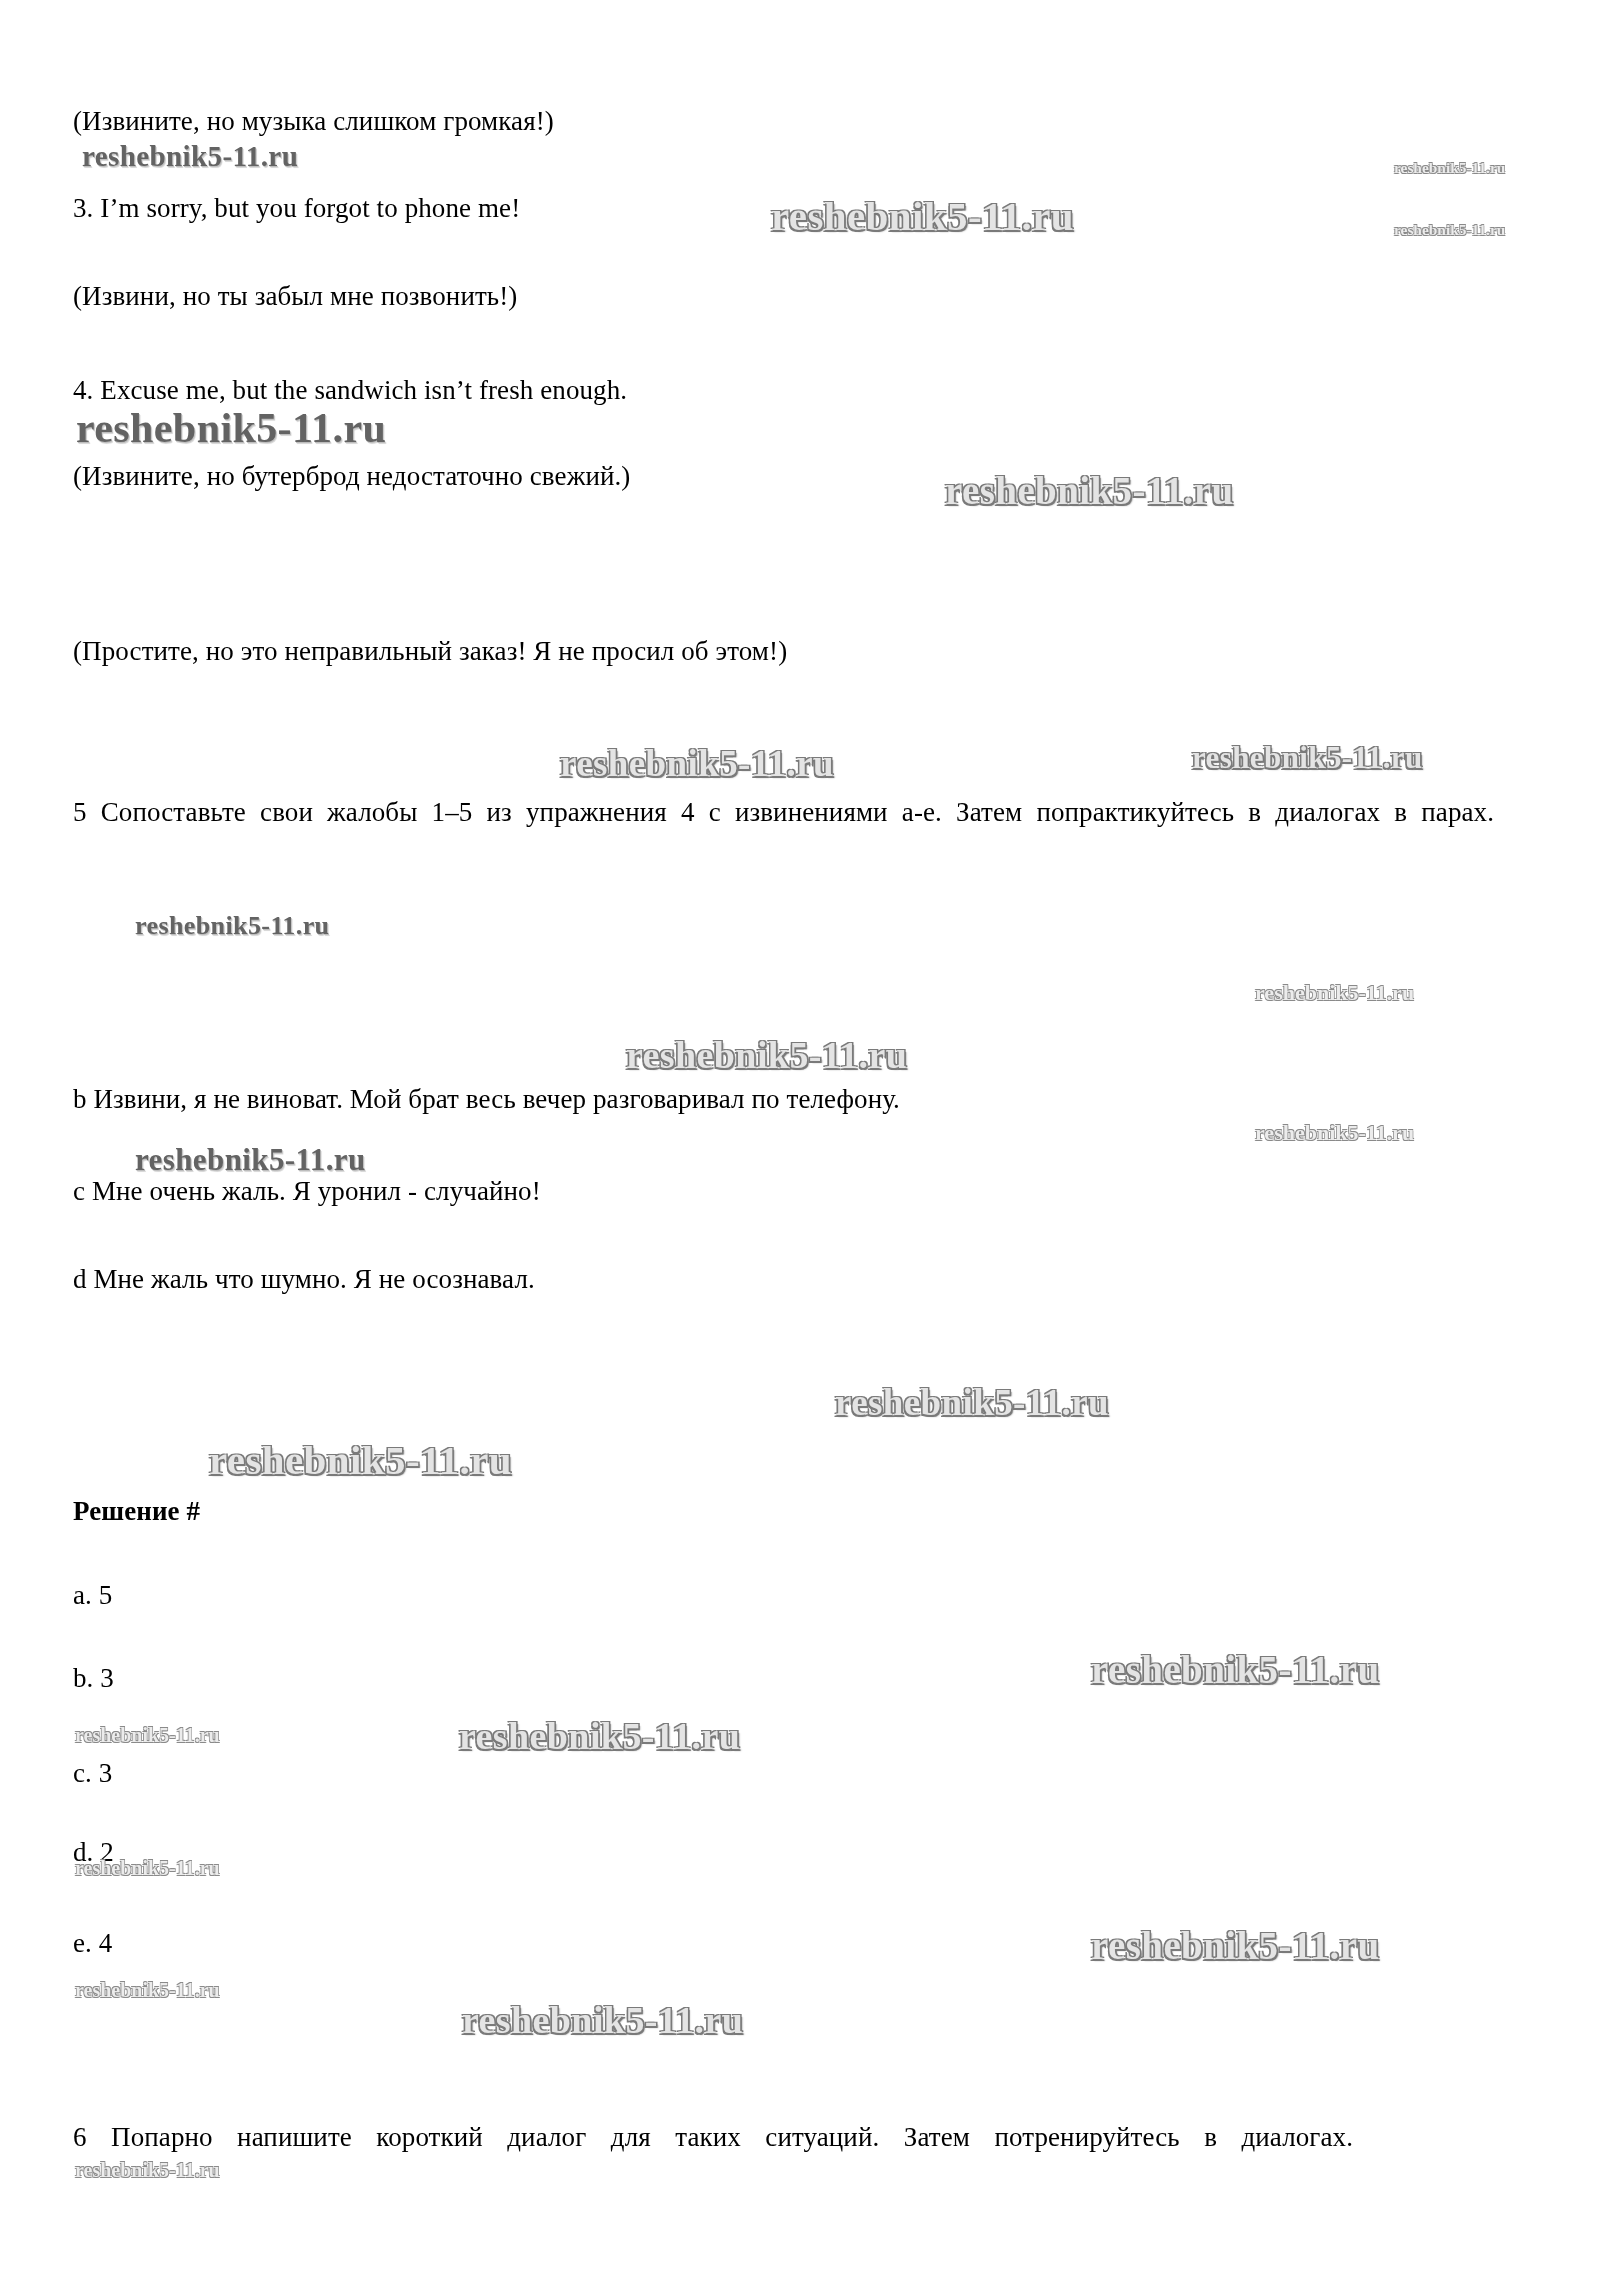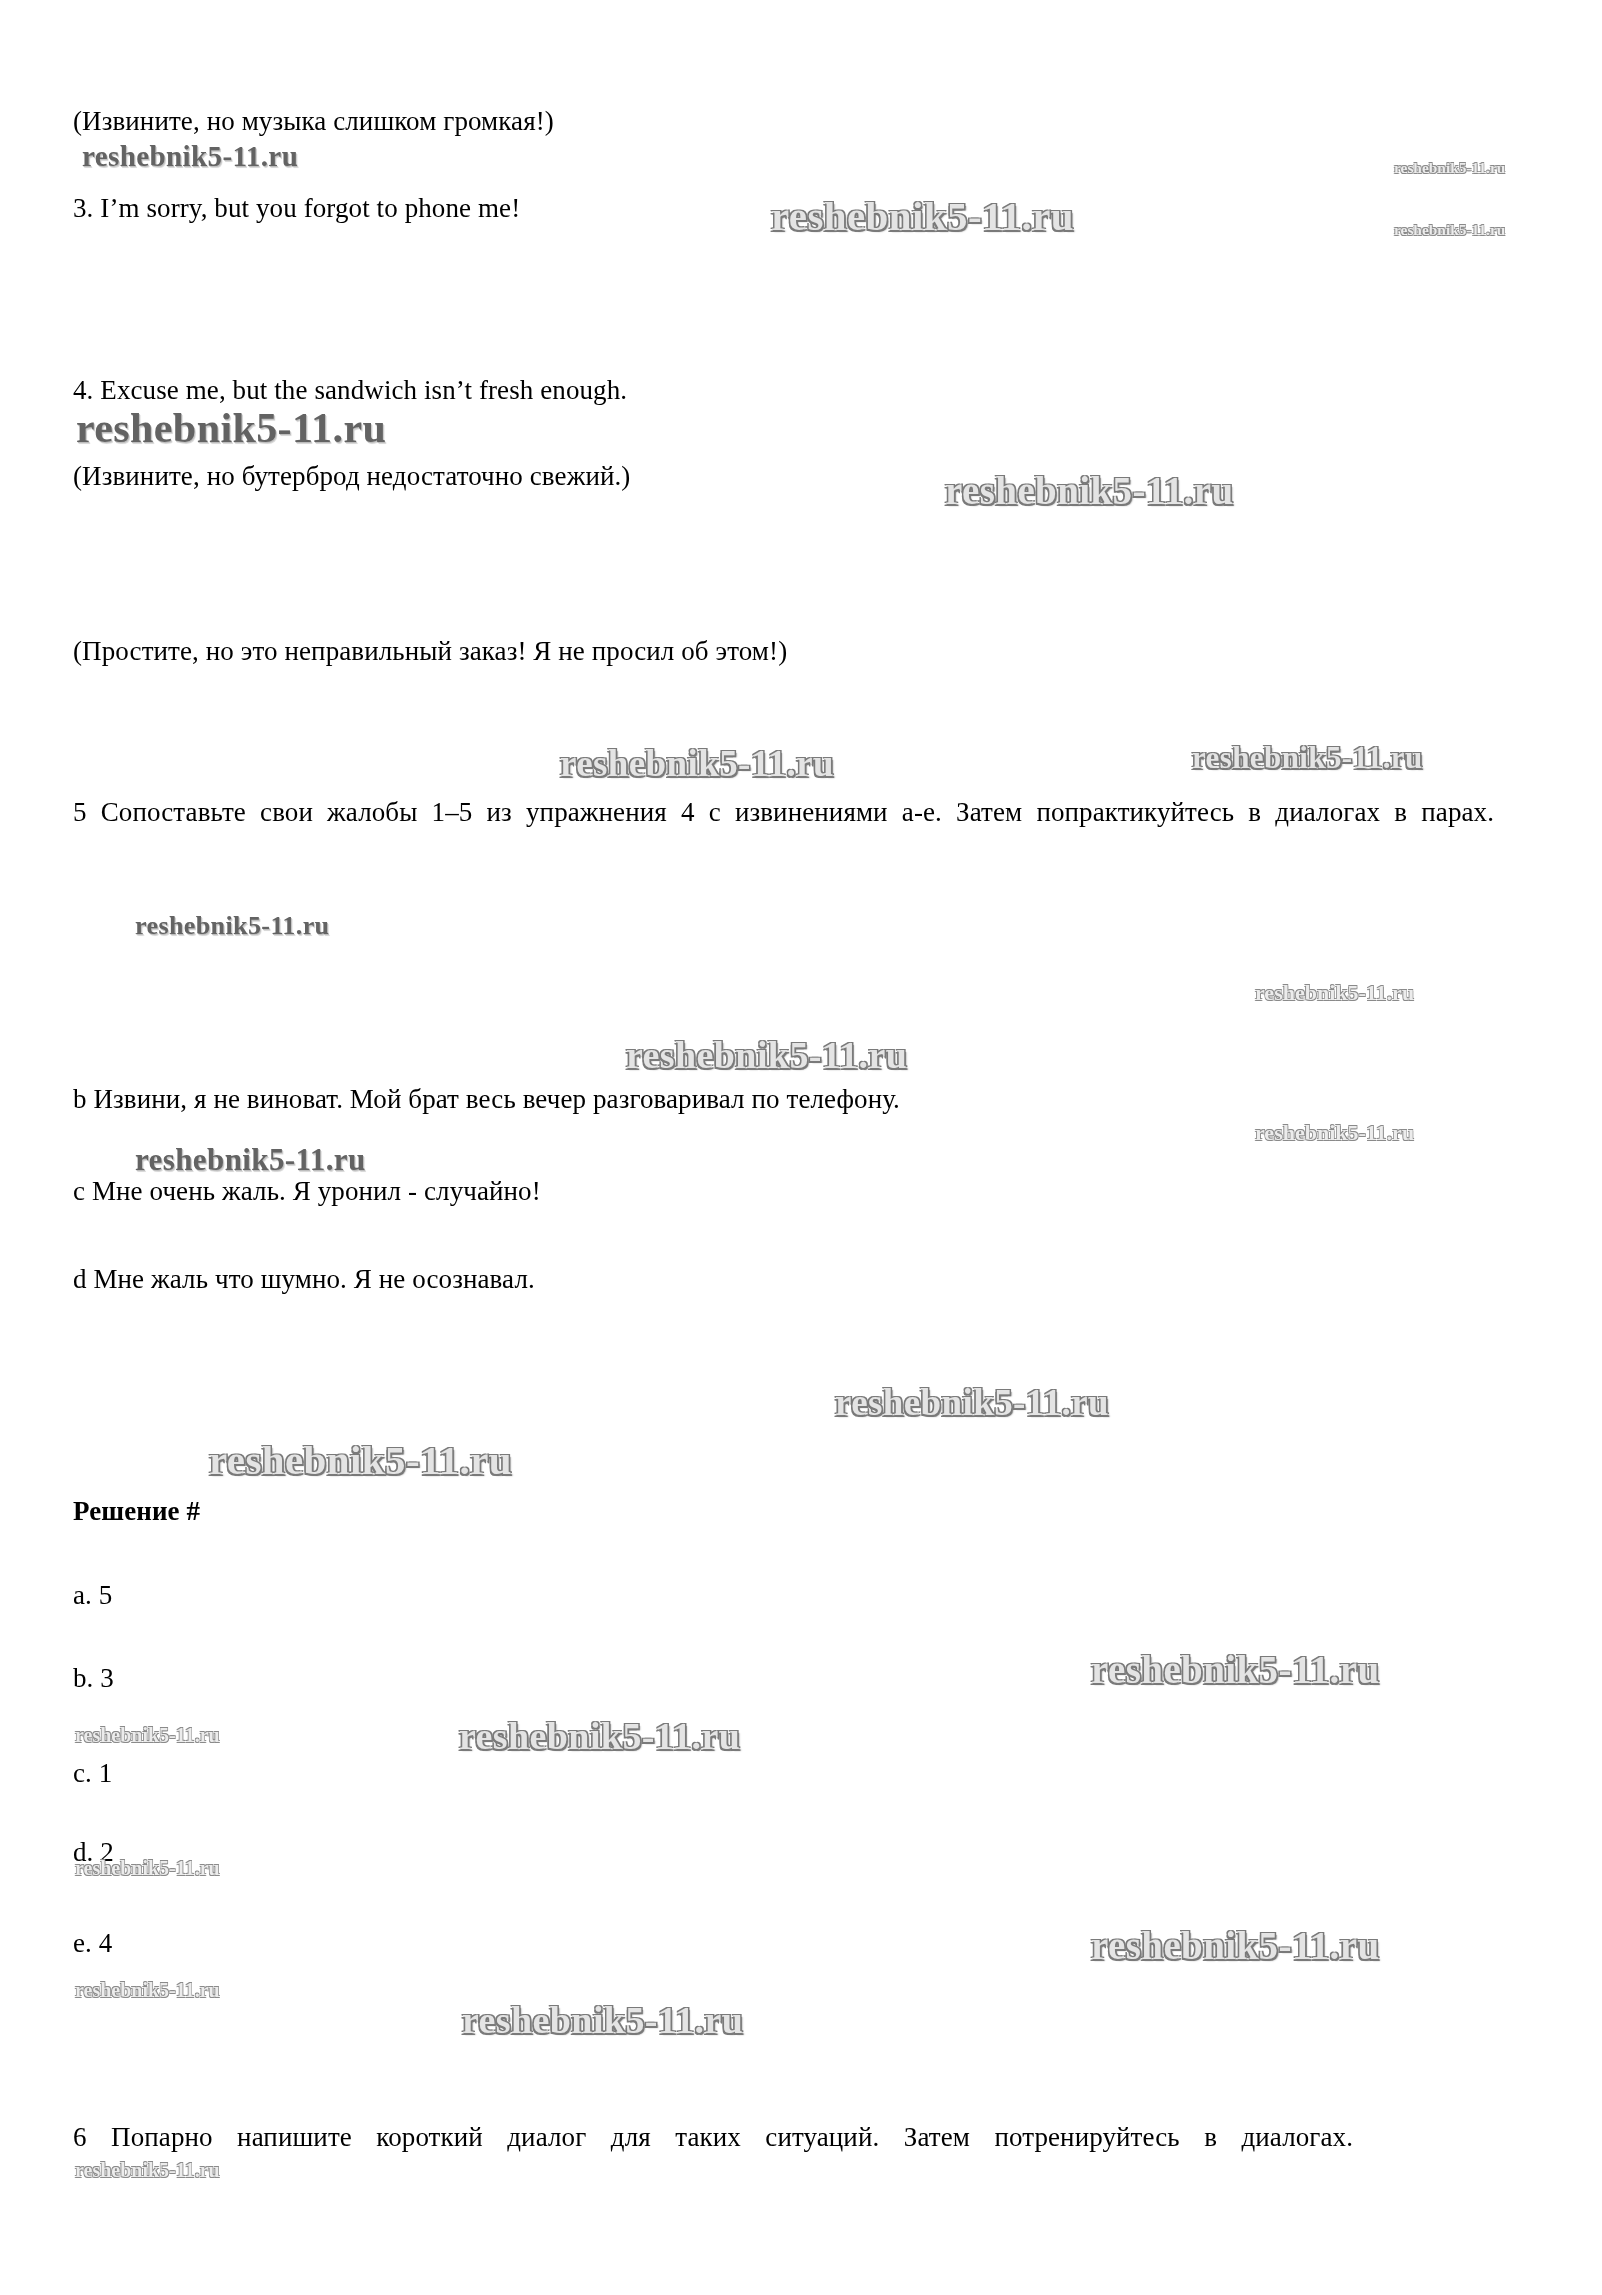--- a/index.html
+++ b/index.html
@@ -62,37 +62,38 @@
   }
 </style>
 </head>
 <body>
 
 <div class="page">
 
   <div class="para" style="top:97px">(Извините, но музыка слишком громкая!)</div>
 
   <div class="para" style="top:184px">3. I’m sorry, but you forgot to phone me!</div>
+  <div class="para" style="top:272px">(Извини, но ты забыл мне позвонить!)</div>
 
   <div class="para" style="top:366px">4. Excuse me, but the sandwich isn’t fresh enough.</div>
   <div class="para" style="top:452px">(Извините, но бутерброд недостаточно свежий.)</div>
 
   <div class="para" style="top:627px">(Простите, но это неправильный заказ! Я не просил об этом!)</div>
 
   <div class="para wrap ws10" style="top:788px">5 Сопоставьте свои жалобы 1–5 из упражнения 4 с извинениями a-e. Затем попрактикуйтесь в диалогах в парах.</div>
 
   <div class="para" style="top:1167px">c Мне очень жаль. Я уронил - случайно!</div>
   <div class="para" style="top:1075px">b Извини, я не виноват. Мой брат весь вечер разговаривал по телефону.</div>
   <div class="para" style="top:1255px">d Мне жаль что шумно. Я не осознавал.</div>
 
   <div class="para bold" style="top:1487px">Решение #</div>
 
   <div class="para" style="top:1571px">a. 5</div>
   <div class="para" style="top:1654px">b. 3</div>
-  <div class="para" style="top:1749px">c. 1</div>
+  <div class="para" style="top:1749px">c. 3</div>
   <div class="para" style="top:1828px">d. 2</div>
   <div class="para" style="top:1919px">e. 4</div>
 
   <div class="para wrap ws24" style="top:2113px">6 Попарно напишите короткий диалог для таких ситуаций. Затем потренируйтесь в диалогах.</div>
 
   <span class="wm wm-dark" style="left:82px;  top:140px;  font-size:29px">reshebnik5-11.ru</span>
   <span class="wm wm-tiny" style="left:1394px; top:159px;  font-size:15.4px">reshebnik5-11.ru</span>
   <span class="wm" style="left:771px; top:192px;  font-size:41px">reshebnik5-11.ru</span>
   <span class="wm wm-tiny" style="left:1394px; top:221px;  font-size:15.4px">reshebnik5-11.ru</span>
 

